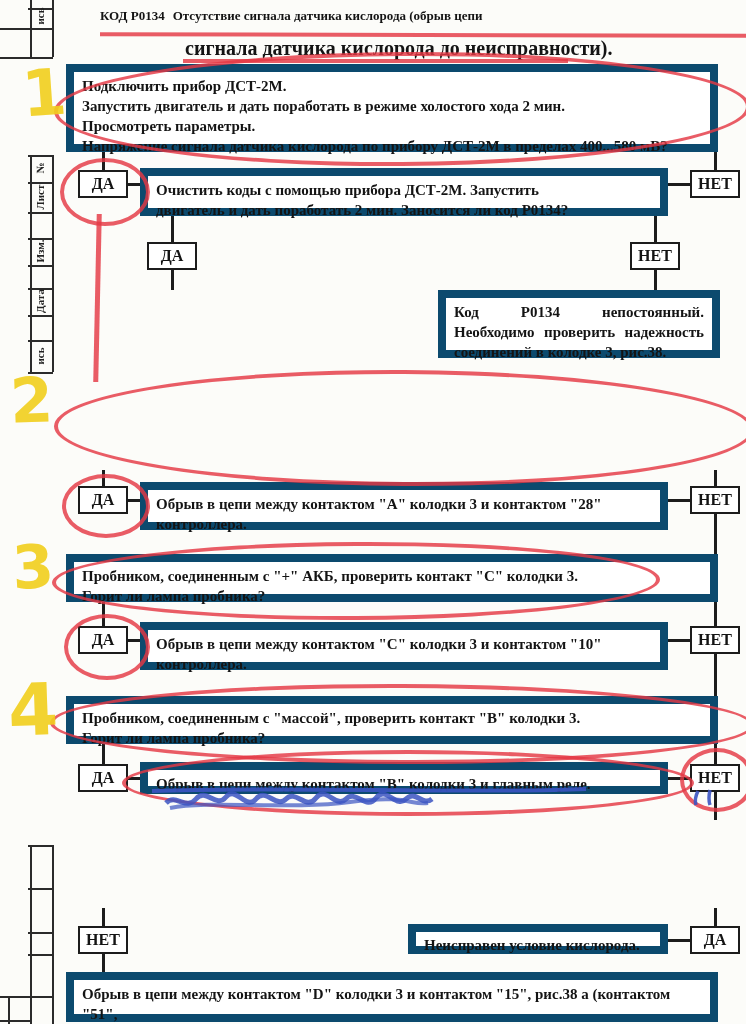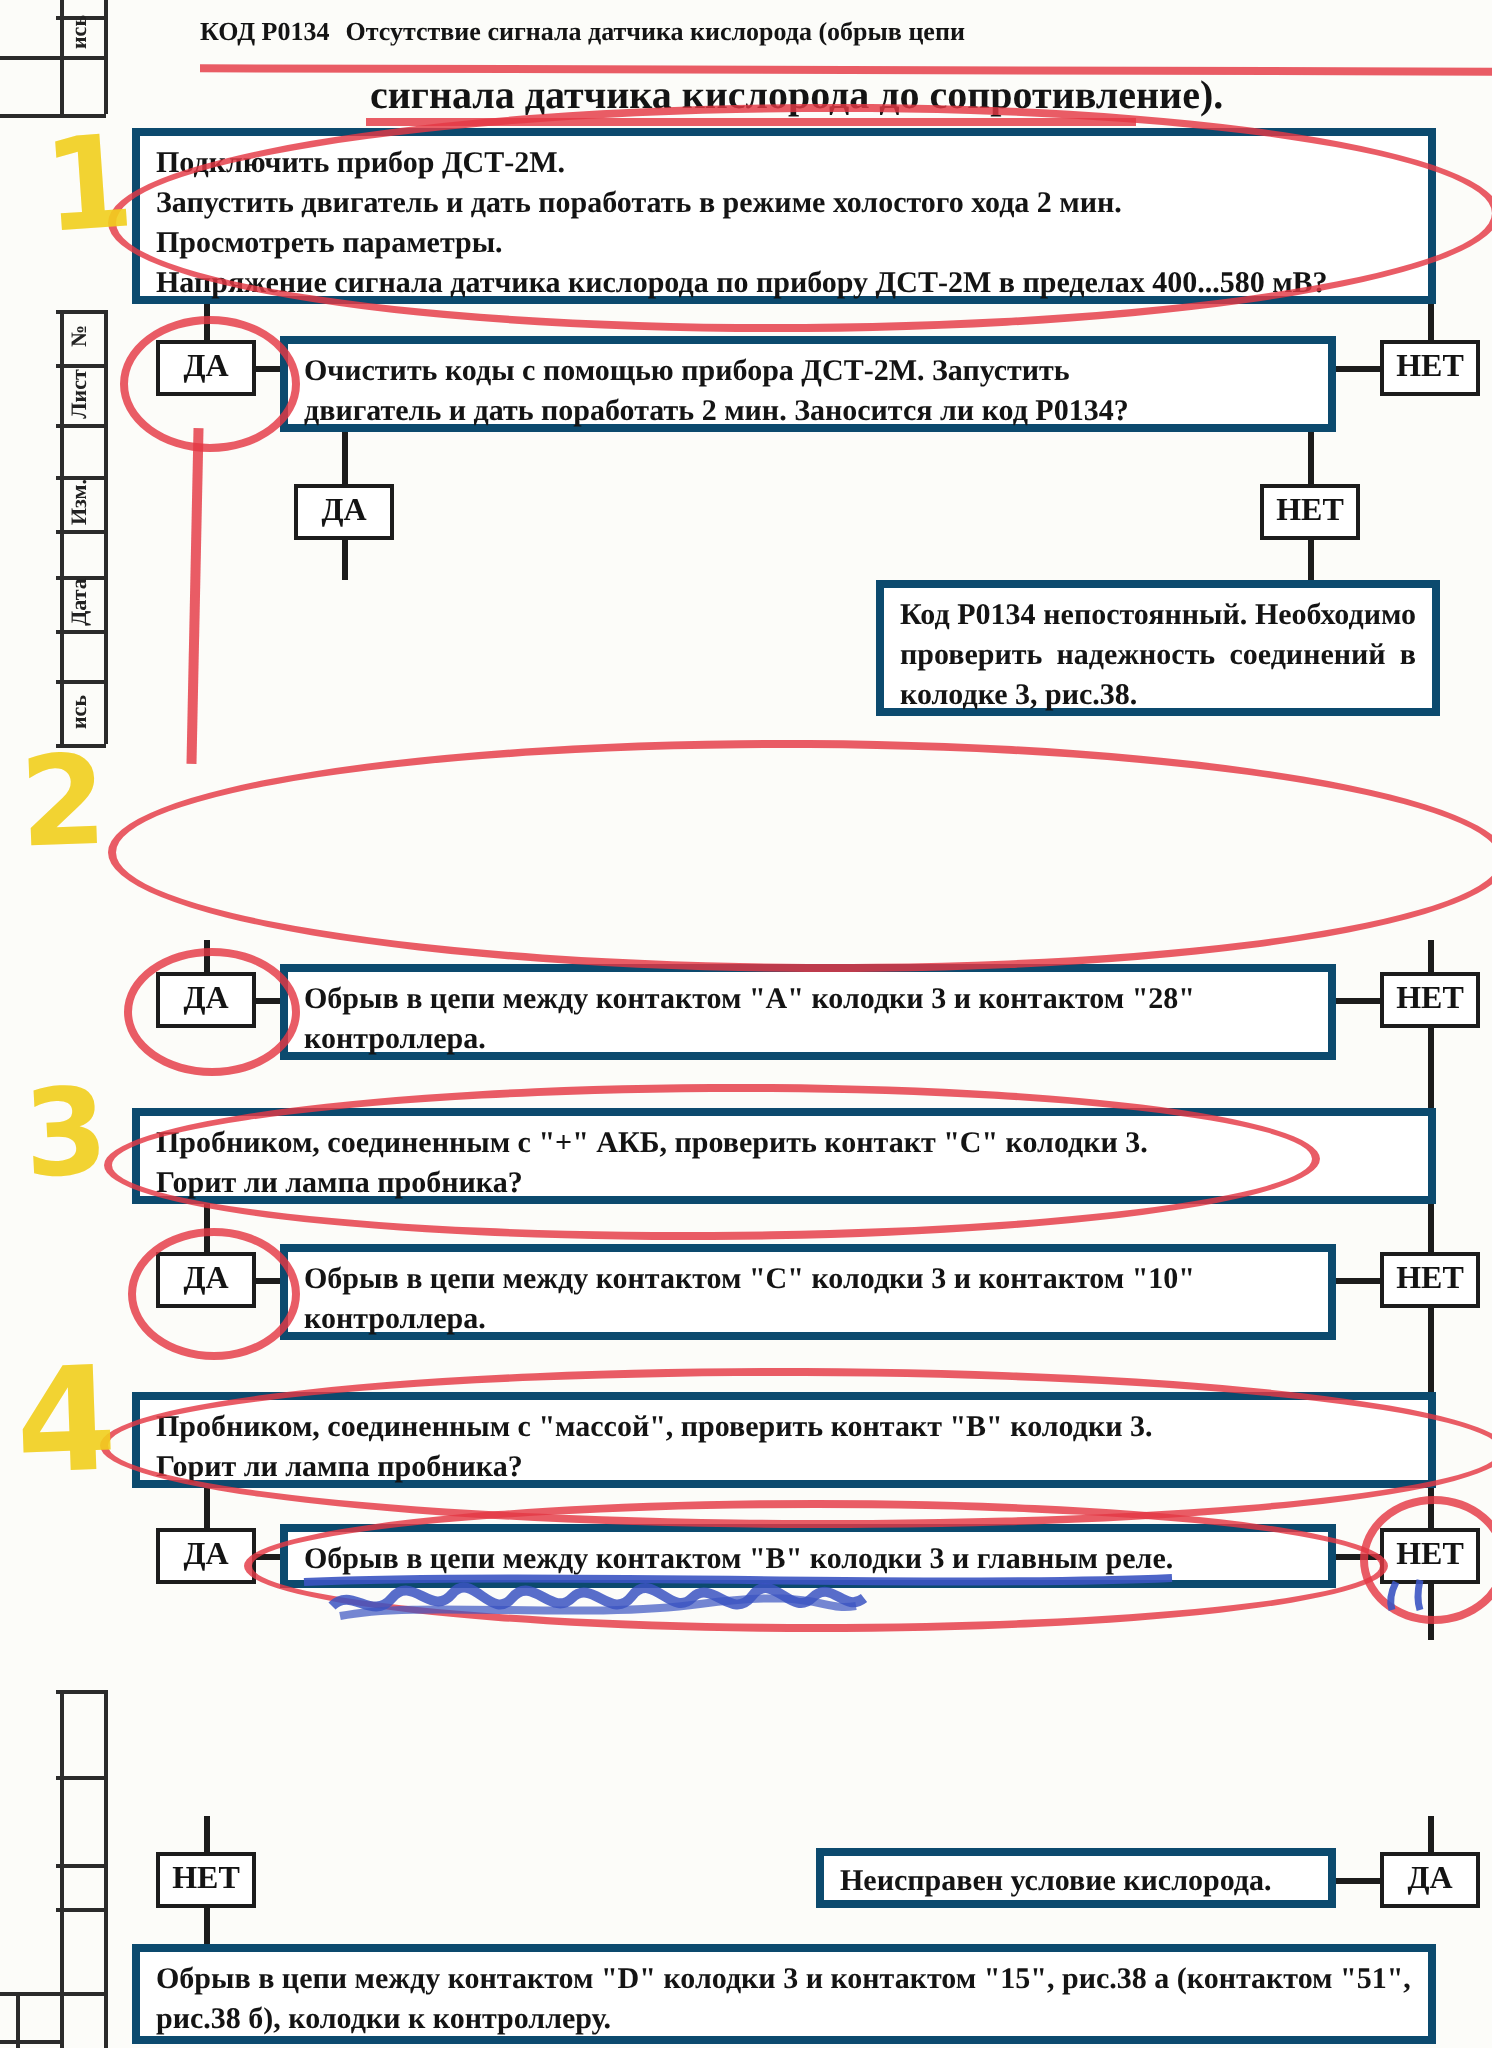--- a/index.html
+++ b/index.html
@@ -4,21 +4,21 @@
 <style>
   html,body { margin:0; padding:0; background:#d8d8d4; }
   .page { position:relative; width:746px; height:1024px; background:#fcfcf9;
           font-family:"Liberation Serif", serif; color:#141414; overflow:hidden; margin:0 auto; }
   .fl { position:absolute; background:#2b2b2b; }
   .mlabel { position:absolute; width:50px; height:14px; text-align:center;
             font-size:11px; font-weight:bold; transform:rotate(-90deg); color:#222; }
   .title1 { position:absolute; left:100px; top:8px; width:640px; font-size:13px; font-weight:bold; }
   .title1 .code { margin-right:8px; }
   .title2 { position:absolute; left:185px; top:37px; width:520px; font-size:20px; font-weight:bold; }
-  .fbox { position:absolute; border:4px solid #0c4a6e; background:#fff; box-sizing:border-box;
+  .fbox { position:absolute; border:8px solid #0c4a6e; background:#fff; box-sizing:border-box;
           font-weight:bold; font-size:15px; line-height:20px; padding:4px 8px; white-space:pre-line; }
   .just { text-align:justify; }
   .ans  { position:absolute; border:2px solid #1c1c1c; background:#fff; box-sizing:border-box;
           width:50px; height:28px; display:flex; align-items:center; justify-content:center;
           font-weight:bold; font-size:16px; }
   .vline { position:absolute; width:2.5px; background:#1c1c1c; }
   .hline { position:absolute; height:2.5px; background:#1c1c1c; }
   .red-oval { position:absolute; border:4px solid rgba(228,56,68,.82); border-radius:50%;
               pointer-events:none; }
   .red-line { position:absolute; background:rgba(228,56,68,.82); pointer-events:none; }
@@ -64,21 +64,21 @@
     <div class="mlabel" style="left:16px;top:161px">№</div>
     <div class="mlabel" style="left:16px;top:190px">Лист</div>
     <div class="mlabel" style="left:16px;top:244px">Изм.</div>
     <div class="mlabel" style="left:16px;top:294px">Дата</div>
     <div class="mlabel" style="left:16px;top:349px">ись</div>
   </div>
 
   <div class="title1">
     <span class="code">КОД Р0134</span><span>Отсутствие сигнала датчика кислорода (обрыв цепи</span>
   </div>
-  <div class="title2">сигнала датчика кислорода до сопротивление).</div>
+  <div class="title2">сигнала датчика кислорода до неисправности).</div>
 
   <div class="vline" style="left:102px;top:152px;height:18px"></div>
   <div class="vline" style="left:714px;top:152px;height:18px"></div>
   <div class="hline" style="left:128px;top:183px;width:12px"></div>
   <div class="hline" style="left:668px;top:183px;width:22px"></div>
   <div class="vline" style="left:171px;top:216px;height:26px"></div>
   <div class="vline" style="left:654px;top:216px;height:26px"></div>
   <div class="vline" style="left:171px;top:270px;height:20px"></div>
   <div class="vline" style="left:654px;top:270px;height:20px"></div>
 

